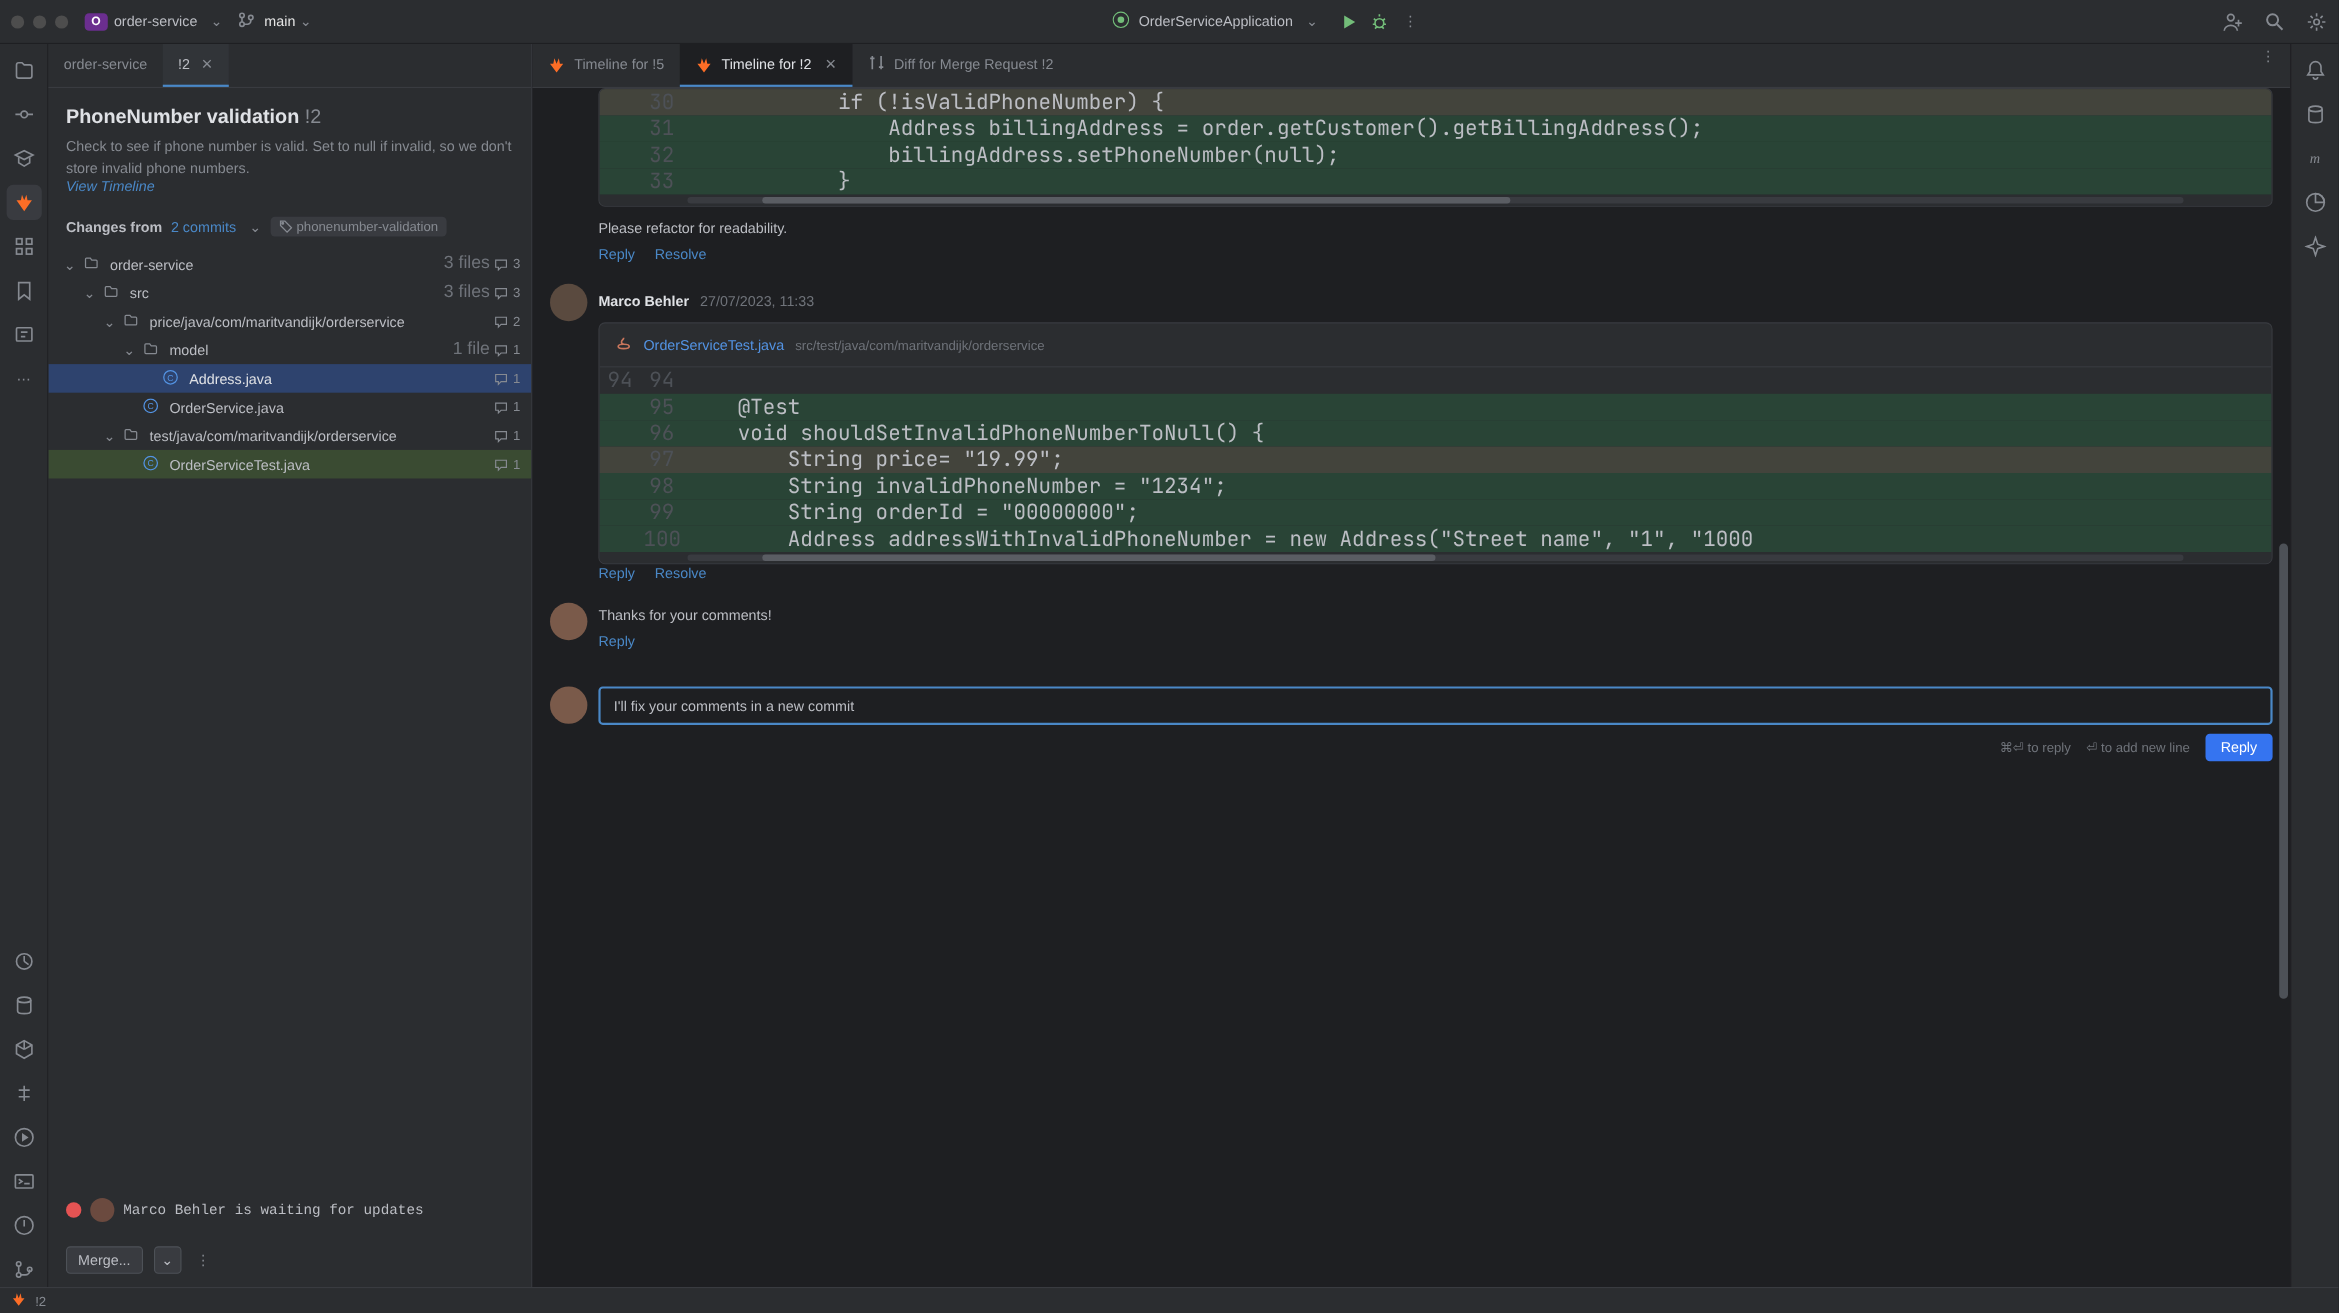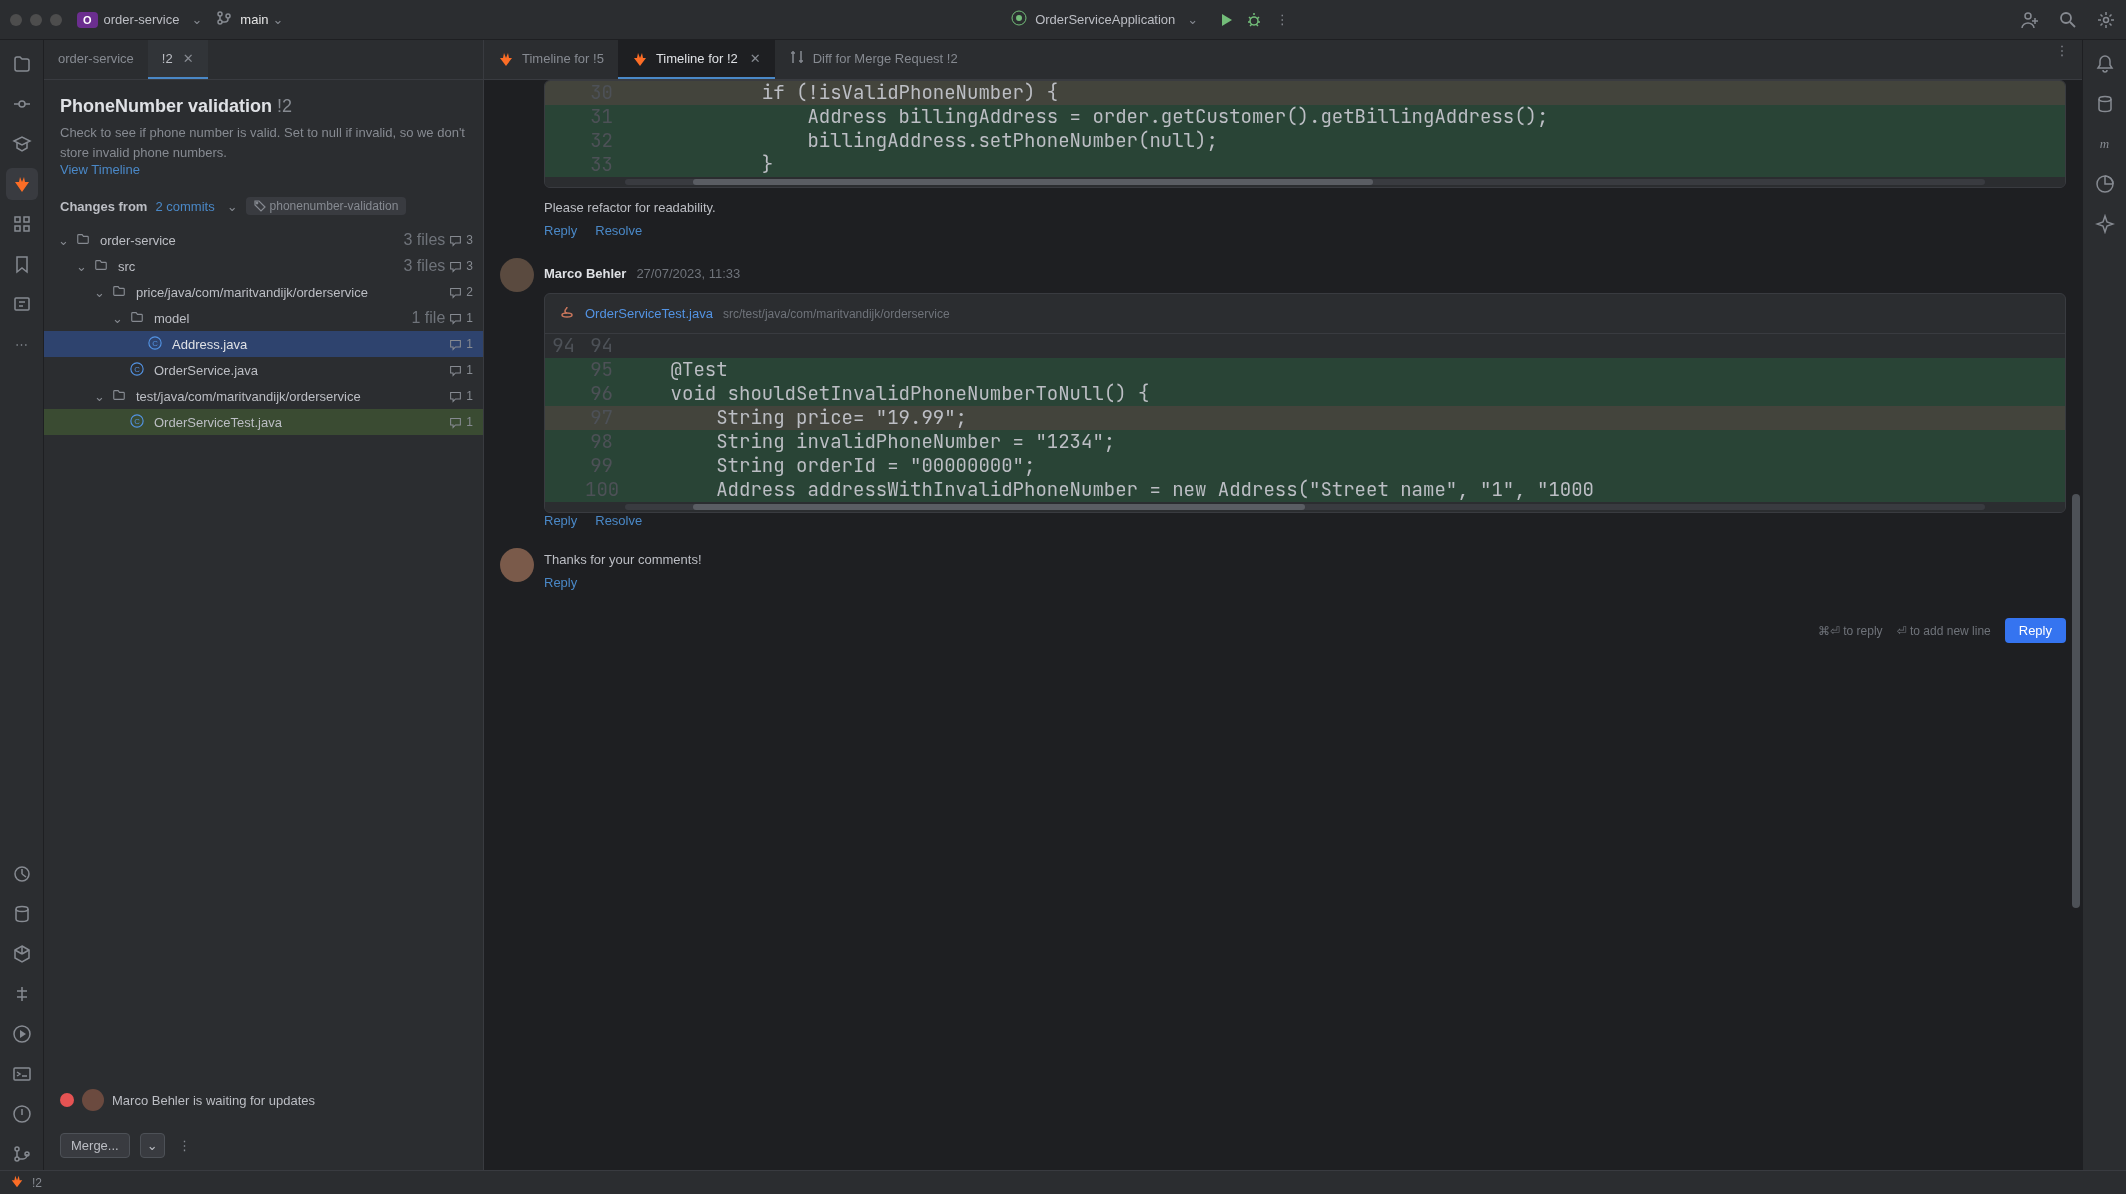--- a/index.html
+++ b/index.html
@@ -28,21 +28,21 @@
     .left-panel { width: 440px; background: #2b2d30; display: flex; flex-direction: column; border-right: 1px solid #393b40; }
     .panel-tabs { display: flex; height: 40px; align-items: stretch; border-bottom: 1px solid #393b40; }
     .panel-tab { padding: 0 14px; display: flex; align-items: center; gap: 6px; color: #868a91; border-bottom: 2px solid transparent; cursor: pointer; }
     .panel-tab.active { color: #bcbec4; border-bottom-color: #4a88c7; background: #313438; }
     .close-x { color: #868a91; margin-left: 4px; cursor: pointer; }
     
     .mr-header { padding: 16px 16px 12px; }
     .mr-title { font-size: 18px; font-weight: 600; color: #dfe1e5; }
     .mr-num { color: #868a91; font-weight: normal; }
     .mr-desc { color: #868a91; font-size: 13px; margin-top: 6px; line-height: 1.5; }
-    .view-timeline { color: #4a88c7; cursor: pointer; }
+    .view-timeline { color: #4a88c7; cursor: pointer; font-style: italic; }
     
     .changes-row { padding: 8px 16px; display: flex; align-items: center; gap: 8px; }
     .commits-link { color: #4a88c7; cursor: pointer; }
     .tag-chip { background: #393b40; padding: 2px 8px; border-radius: 4px; color: #868a91; display: inline-flex; align-items: center; gap: 4px; font-size: 12px; }
     
     .file-tree { flex: 1; overflow-y: auto; padding: 4px 0; }
     .tree-row { display: flex; align-items: center; height: 26px; padding: 0 10px; cursor: pointer; gap: 4px; }
     .tree-row.selected { background: #2e436e; color: #dfe1e5; }
     .tree-row.highlighted { background: #3a4b32; }
     .tree-indent { flex-shrink: 0; }
@@ -393,21 +393,21 @@
               <circle cx="8" cy="8" r="7" fill="none" stroke="#5393e3" stroke-width="1.3"></circle>
               <text x="8" y="11.5" font-size="9" text-anchor="middle" fill="#5393e3">C</text>
             </svg></span>
           <span class="tree-label">OrderServiceTest.java</span>
           <span class="tree-count"><svg width="13" height="13" viewBox="0 0 16 16" fill="none" stroke="currentColor" stroke-width="1.3">
               <path d="M2 3h12v8H8l-3 3v-3H2z"></path>
             </svg> 1</span>
         </div>
       </div>
 
-    <div style="padding: 0 16px;">
+    <div style="padding: 0 16px; font-family: Liberation Mono, monospace;">
       <div class="status-line">
         <span class="status-dot"></span>
         <span class="avatar-sm"></span>
         <span>Marco Behler is waiting for updates</span>
       </div>
     </div>
     <div class="panel-footer">
       <span class="merge-btn">
         <span>Merge...</span>
       </span>
@@ -555,20 +555,24 @@
       <div class="comment-body-row">
         <div class="avatar" style="background:#7a5a4a;"></div>
         <div class="comment-content">
           <div class="comment-text" style="margin-top:4px;">Thanks for your comments!</div>
           <div class="comment-actions">
             <span class="link-btn">Reply</span>
           </div>
         </div>
       </div>
 
+      <div class="reply-box">
+        <div class="avatar" style="background:#7a5a4a;"></div>
+        <input class="reply-input" type="text" value="I'll fix your comments in a new commit" style="">
+      </div>
       <div class="reply-footer">
         <span class="kbd-hint">⌘⏎ to reply</span>
         <span class="kbd-hint">⏎ to add new line</span>
         <button class="reply-btn">Reply</button>
       </div>
 
       <div class="content-scroll-v">
           <div class="content-thumb-v"></div>
         </div>
     </div>

